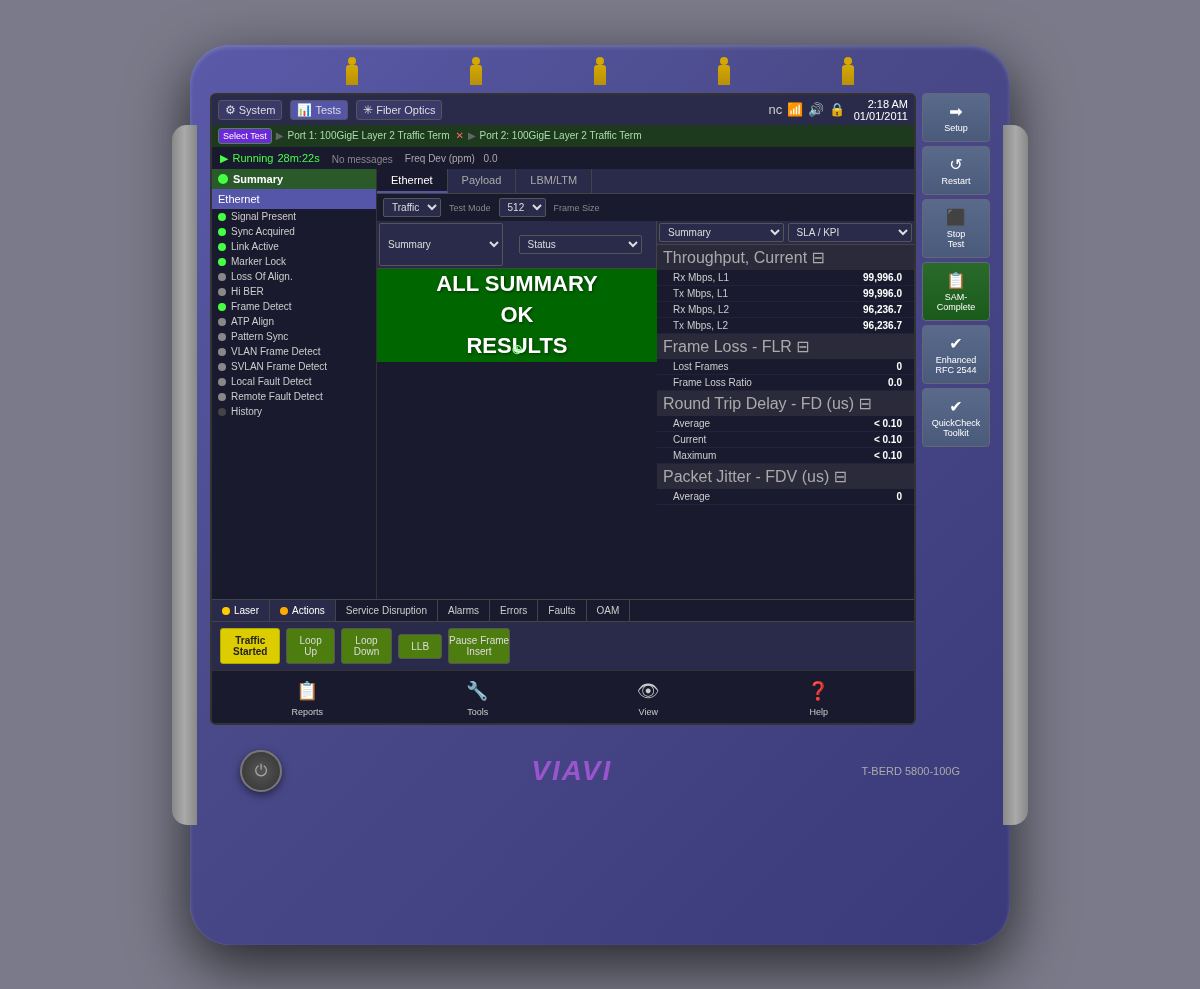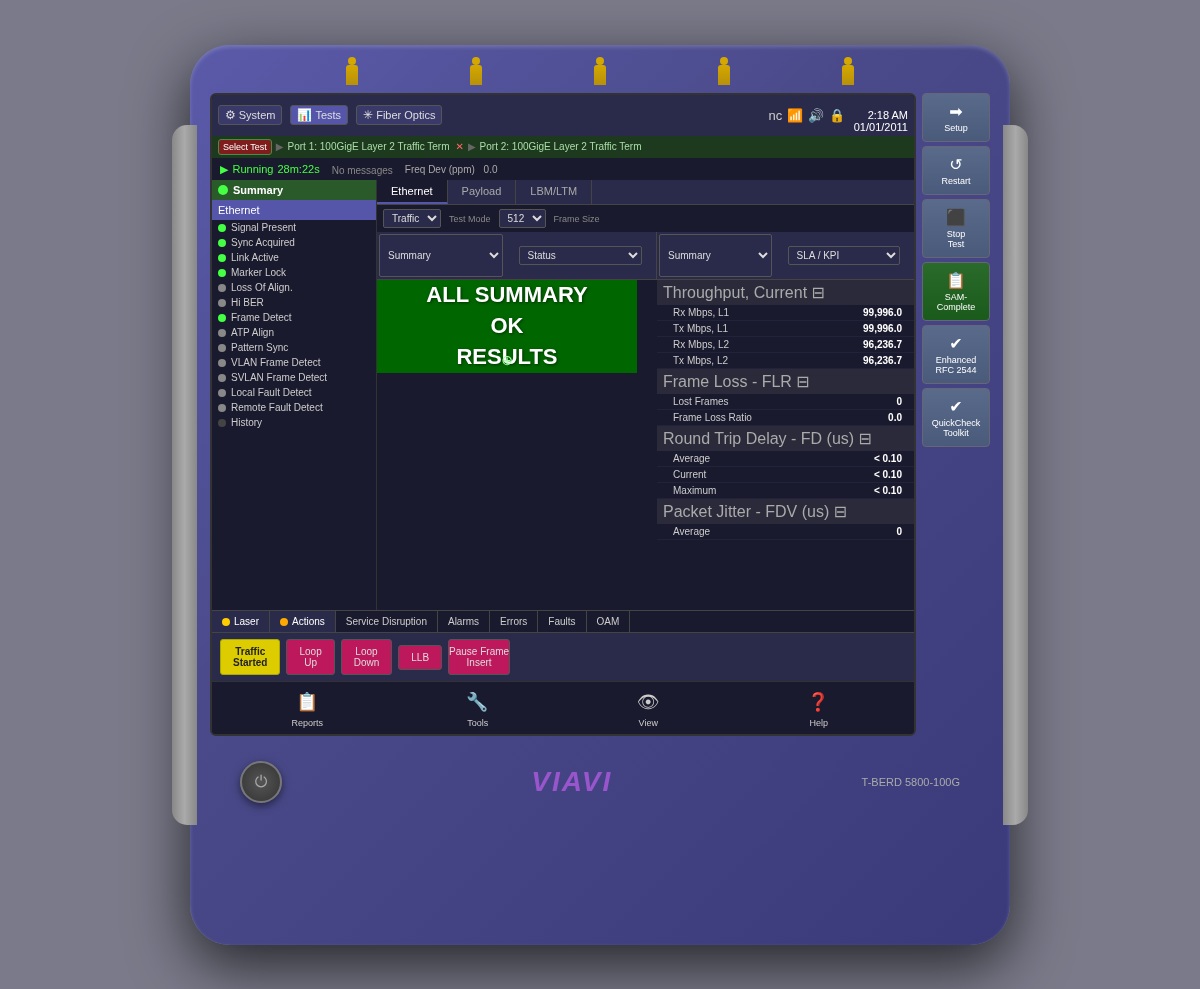--- a/index.html
+++ b/index.html
@@ -109,33 +109,32 @@
     .top-bar-status {
       display: flex;
       align-items: center;
       gap: 5px;
     }
     .status-icon { color: #ccc; font-size: 13px; }
     .time-display {
       color: white;
       font-size: 11px;
       text-align: right;
-      margin-top: 11px;
     }
 
     
     .breadcrumb-bar {
       background: #1e3a1e;
       display: flex;
       align-items: center;
       padding: 3px 6px;
       gap: 4px;
     }
     .select-test-btn {
-      background: #7f1d1d;
+      background: #6d28d9;
       border: 1px solid #4a8a4a;
       border-radius: 3px;
       color: white;
       font-size: 9px;
       padding: 2px 4px;
       line-height: 1.2;
       cursor: pointer;
     }
     .breadcrumb-item {
       color: #aaddaa;
@@ -270,21 +269,21 @@
 
     
     .content-split {
       display: flex;
       flex: 1;
       overflow: hidden;
     }
 
     
     .results-panel {
-      width: 260px;
+      width: 280px;
       background: #006600;
       display: flex;
       flex-direction: column;
       align-items: center;
       justify-content: flex-end;
       position: relative;
     }
     .results-text {
       color: white;
       font-size: 22px;
@@ -352,21 +351,21 @@
     
     .action-row {
       background: #2a2a4a;
       display: flex;
       align-items: center;
       gap: 6px;
       padding: 6px 8px;
     }
     .action-btn {
       padding: 6px 12px;
-      background: #be185d;
+      background: #4d7c0f;
       border: 1px solid #555;
       border-radius: 3px;
       color: #ddd;
       font-size: 10px;
       cursor: pointer;
       text-align: center;
     }
     .action-btn.active {
       background: #ddcc00;
       color: #222;
@@ -650,21 +649,21 @@
                 <div class="results-nav">⊕</div>
               </div>
             </div>
 
             <div style="flex:1; display:flex; flex-direction:column;">
 
               <div style="display:flex; background:#2a2a4a; border-bottom:1px solid #444;">
                 <select class="filter-select" style="flex:1; margin:2px;">
                   <option>Summary</option>
                 </select>
-                <select class="filter-select" style="flex:1; margin:14px;">
+                <select class="filter-select" style="flex:1; margin:2px;">
                   <option>SLA / KPI</option>
                 </select>
               </div>
               <div class="stats-panel" id="stats-container">
                   <div class="stats-section-header">Throughput, Current ⊟</div>
                   <div class="stats-row">
                     <span class="stats-name">Rx Mbps, L1</span>
                     <span class="stats-val">99,996.0</span>
                   </div>
                   <div class="stats-row">

